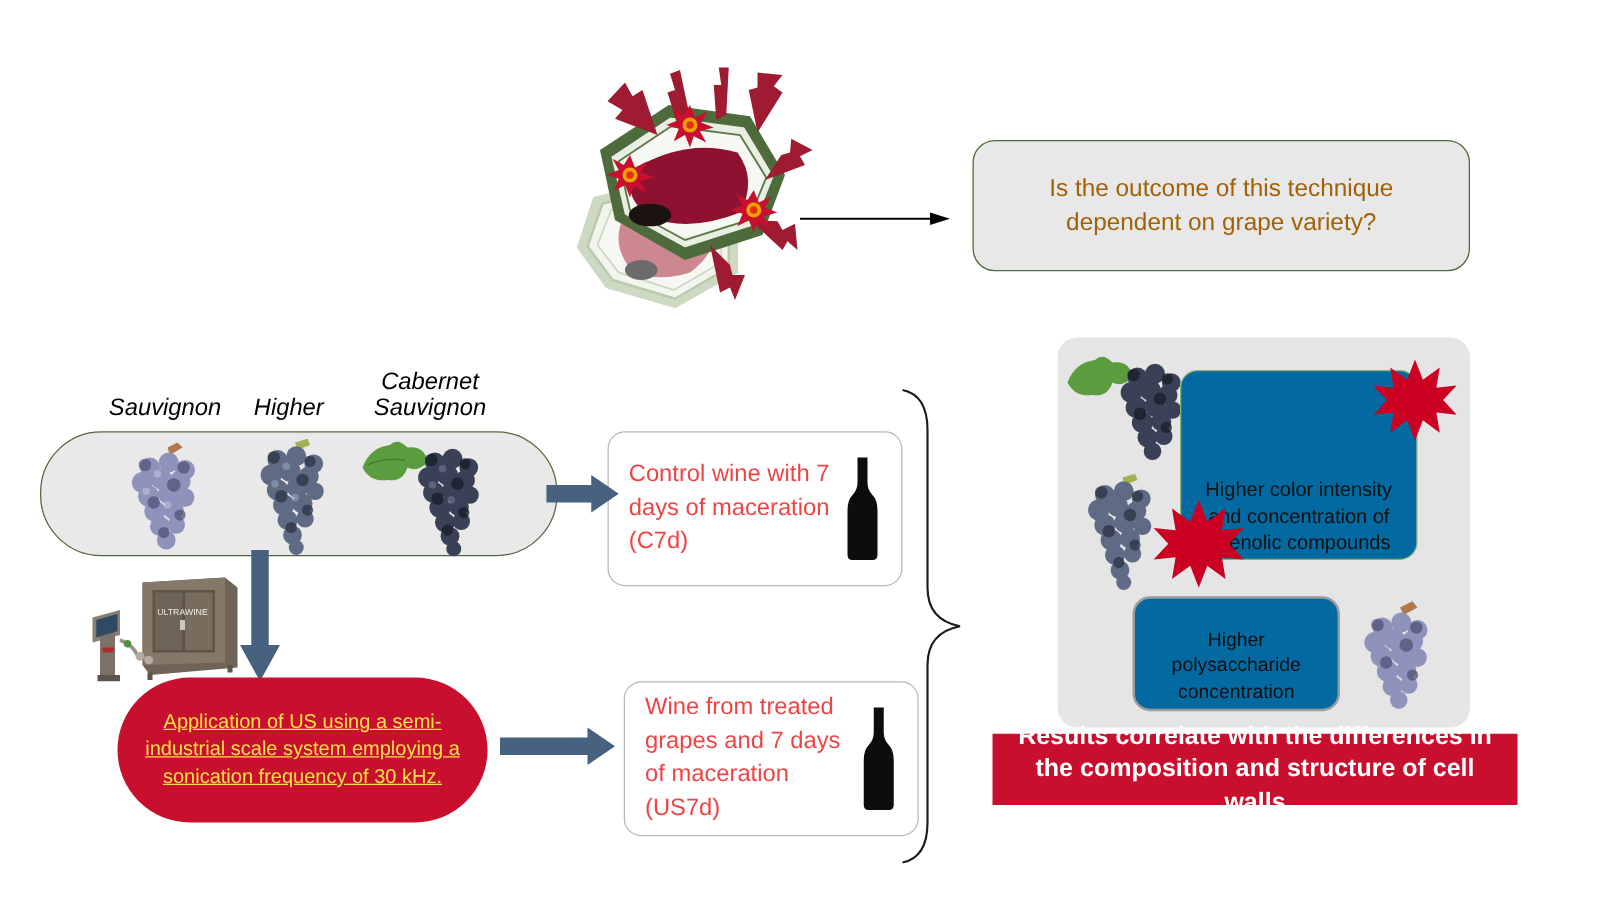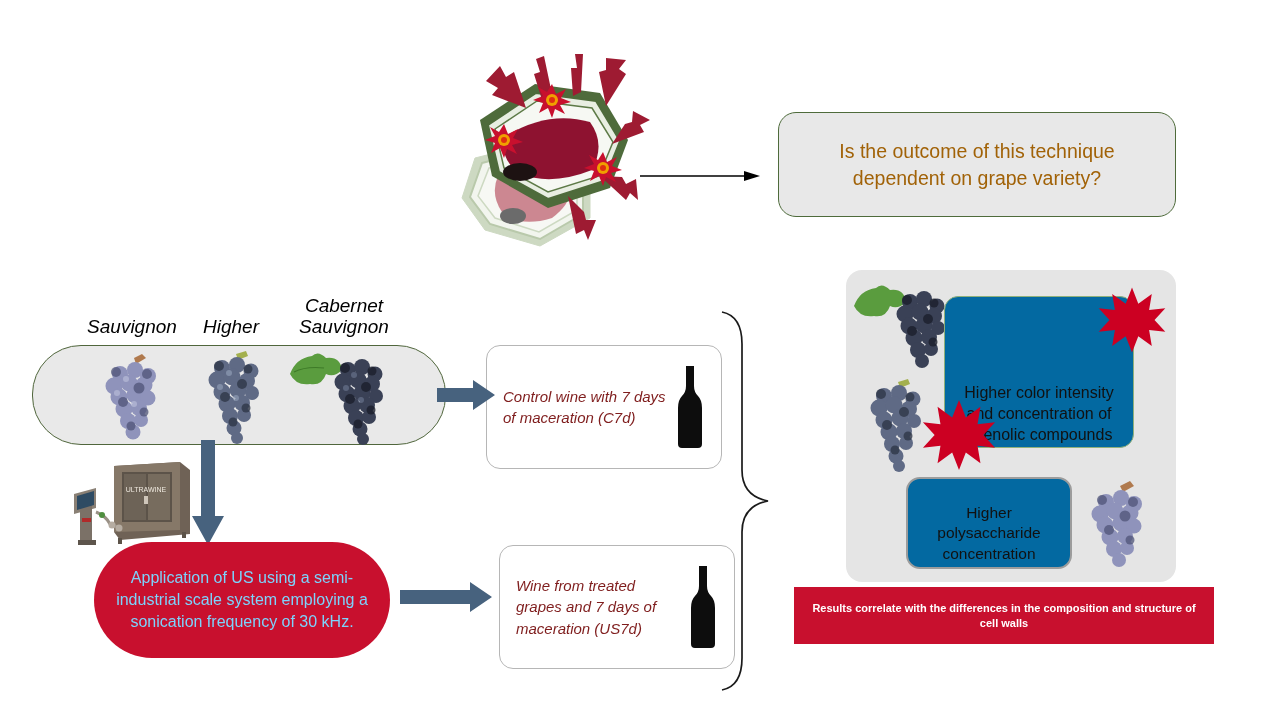--- a/index.html
+++ b/index.html
@@ -73,31 +73,31 @@
   
   #ultrasound-machine{left:62px;top:458px;width:132px;height:90px;z-index:6;}
 
   
   #us-pill{
     left:94px;top:542px;width:296px;height:116px;
     background:#c8102e;border-radius:58px;
     display:flex;align-items:center;justify-content:center;
     box-sizing:border-box;padding:2px 22px;z-index:6;
   }
-  #us-pill .txt{color:#7dd3fc;font-size:16px;line-height:1.36;text-align:center;}
+  #us-pill .txt{color:#fde047;font-size:16px;line-height:1.36;text-align:center;text-decoration:underline;}
 
   
   .wine-box{
     background:#ffffff;border:1.3px solid #b6b6b6;border-radius:14px;
     box-sizing:border-box;z-index:4;
     display:flex;align-items:center;
   }
   #control-wine-box{left:486px;top:345px;width:236px;height:124px;padding:0 8px 0 16px;}
   #treated-wine-box{left:499px;top:545px;width:236px;height:124px;padding:0 8px 0 16px;}
-  .wine-box .txt{font-size:15px;line-height:1.42;color:#7f1d1d;flex:1;font-style:italic;}
+  .wine-box .txt{font-size:19px;line-height:1.42;color:#ef4444;flex:1;}
   .bottle-wrap{width:46px;display:flex;justify-content:center;align-items:center;}
 
   
   #results-brace{left:716px;top:310px;width:60px;height:382px;z-index:4;}
 
   
   #results-panel{
     left:846px;top:270px;width:330px;height:312px;
     background:#e5e5e5;border-radius:16px;z-index:2;
   }
@@ -117,21 +117,21 @@
   }
   #result-polysaccharide .txt{font-size:15.5px;line-height:1.34;color:#111;}
 
   
   #conclusion-banner{
     left:794px;top:587px;width:420px;height:57px;
     background:#c8102e;
     display:flex;align-items:center;justify-content:center;
     box-sizing:border-box;padding:2px 10px;z-index:7;
   }
-  #conclusion-banner .txt{color:#fff;font-size:11px;line-height:1.32;text-align:center;font-weight:600;}
+  #conclusion-banner .txt{color:#fff;font-size:20px;line-height:1.32;text-align:center;font-weight:600;}
 
   
   .starburst{z-index:8;}
   #starburst-top{left:1096px;top:284px;width:72px;height:72px;}
   #starburst-mid{left:920px;top:396px;width:78px;height:78px;}
 </style>
 </head>
 <body>
 
 <div class="stage">

